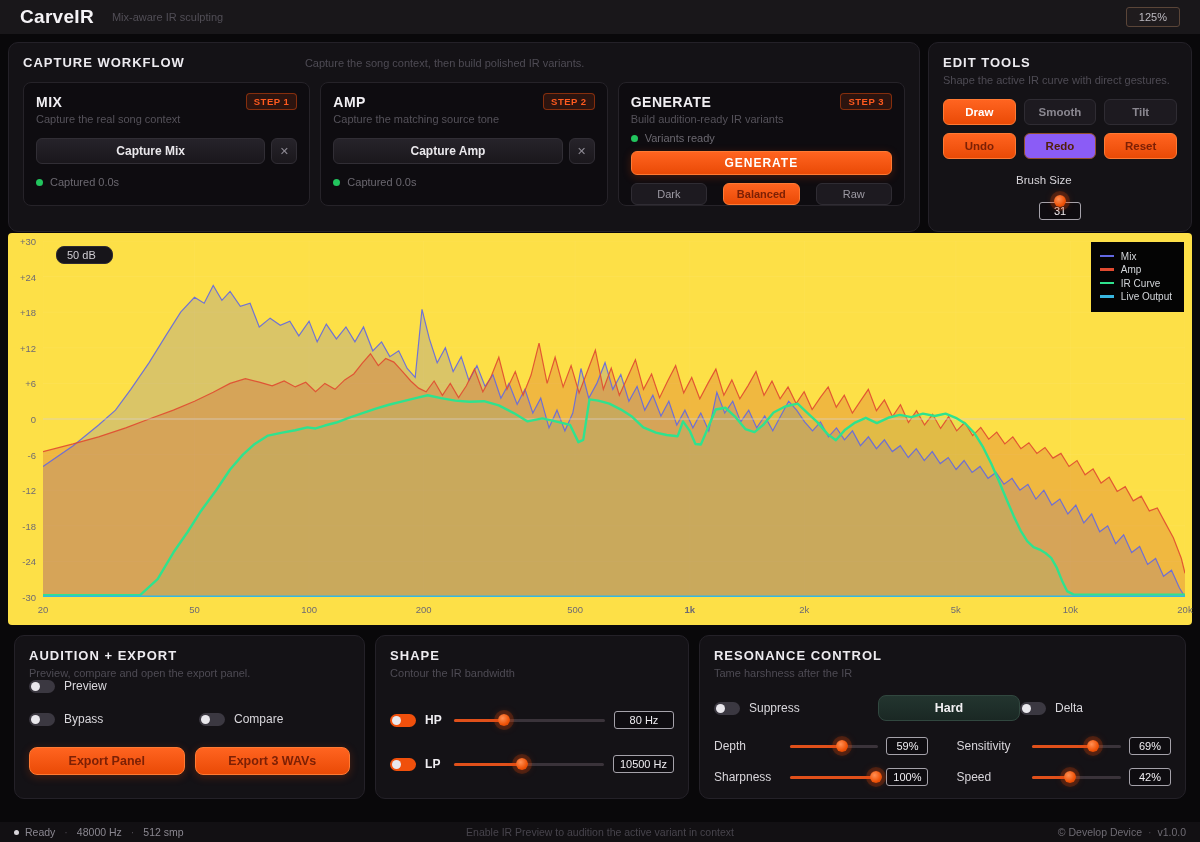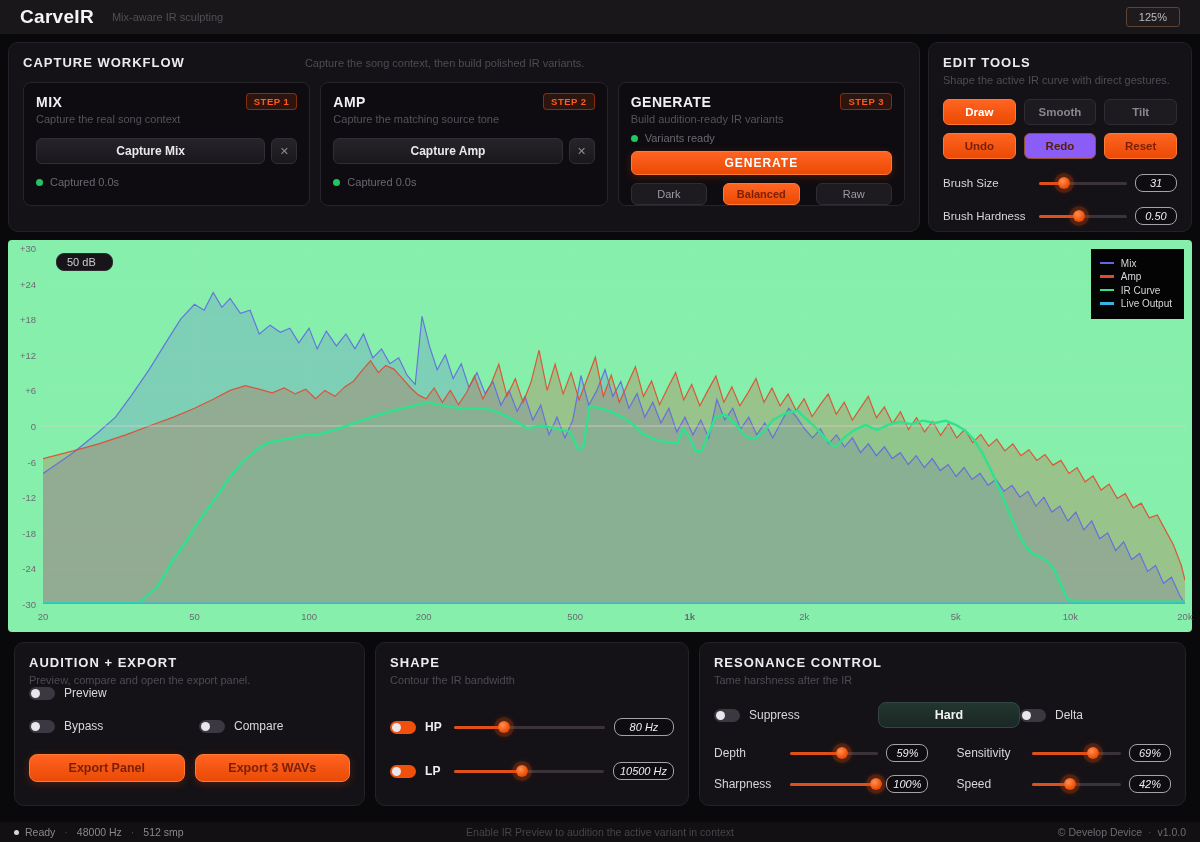--- a/index.html
+++ b/index.html
@@ -44,30 +44,30 @@
   
   .edit-panel { width:264px; padding:12px 14px; }
   .edit-panel .panel-desc { margin-top:4px; }
   .tool-grid { display:grid; grid-template-columns:repeat(3,1fr); gap:8px; margin-top:13px; }
   .tool-grid.second { margin-top:8px; }
   .tool-btn { height:26px; border-radius:6px; font-size:11.5px; font-weight:700; display:flex; align-items:center; justify-content:center; background:#1d1a20; border:1px solid #2f2c33; color:#8a8790; }
   .tool-btn.on { background:linear-gradient(180deg,#ff6420,#ea4a06); border-color:#ff7a33; color:#fff; }
   .act-btn { height:26px; border-radius:6px; font-size:11.5px; font-weight:700; display:flex; align-items:center; justify-content:center; background:linear-gradient(180deg,#ff6420,#ea4a06); border:1px solid #ff7a33; color:#7c2005; }
   .act-btn.muted { background:#8b5cf6; border-color:#93512c; color:#53200a; }
 
-  .slider-row { display:flex; align-items:center; gap:8px; margin-top:15px; }
+  .slider-row { display:flex; align-items:center; gap:8px; margin-top:15px;flex-direction:column; }
   .slider-label { font-size:11.5px; color:#d8d5da; width:88px; flex:none; }
   .slider { flex:1; position:relative; height:14px; --pct:50; }
   .slider .track { position:absolute; left:0; right:0; top:5.5px; height:3px; background:#3a333a; border-radius:2px; }
   .slider .fill { position:absolute; left:0; top:5.5px; height:3px; width:calc(var(--pct)*1%); background:#e0501a; border-radius:2px; }
   .slider .thumb { position:absolute; top:1px; left:calc(var(--pct)*1% - 6px); width:12px; height:12px; border-radius:50%; background:radial-gradient(circle at 38% 35%,#ff9055,#ef5207 60%,#c63c04); box-shadow:0 0 0 4px rgba(235,75,10,.22), 0 0 10px rgba(235,75,10,.45); }
-  .value-box { min-width:42px; height:18px; border:1px solid #a5a2aa; border-radius:8px; background:#0e0c10; color:#efedf1; font-size:11px; display:flex; align-items:center; justify-content:center; padding:0 6px; flex:none;font-style:italic; }
-
-  
-  .chart-wrap { margin-top:8px; position:relative; height:392px; background:#86efac; border-radius:4px; }
+  .value-box { min-width:42px; height:18px; border:1px solid #a5a2aa; border-radius:3px; background:#0e0c10; color:#efedf1; font-size:11px; display:flex; align-items:center; justify-content:center; padding:0 6px; flex:none; }
+
+  
+  .chart-wrap { margin-top:1px; position:relative; height:392px; background:#fde047; border-radius:4px; }
   .plot { position:absolute; left:35px; top:8px; right:7px; bottom:28px; }
   .plot svg { width:100%; height:100%; display:block; }
   .ylabels { position:absolute; left:0; top:8px; bottom:28px; width:30px; }
   .ylabels span { position:absolute; right:2px; transform:translateY(-50%); font-size:9.5px; color:#6e6a73; }
   .xlabels { position:absolute; left:35px; right:7px; bottom:8px; height:13px; }
   .xlabels span { position:absolute; transform:translateX(-50%); font-size:9.5px; color:#6e6a73; }
   .range-chip { position:absolute; left:48px; top:13px; background:#17151a; border:1px solid #2e2b31; border-radius:8px; color:#cfccd3; font-size:11px; padding:2px 16px 2px 10px; }
   .legend { position:absolute; top:9px; right:8px; background:#040404; padding:6px 12px 7px 9px; }
   .legend-row { display:flex; align-items:center; gap:7px; margin:2.5px 0; }
   .legend-swatch { width:14px; height:2.5px; flex:none; }

